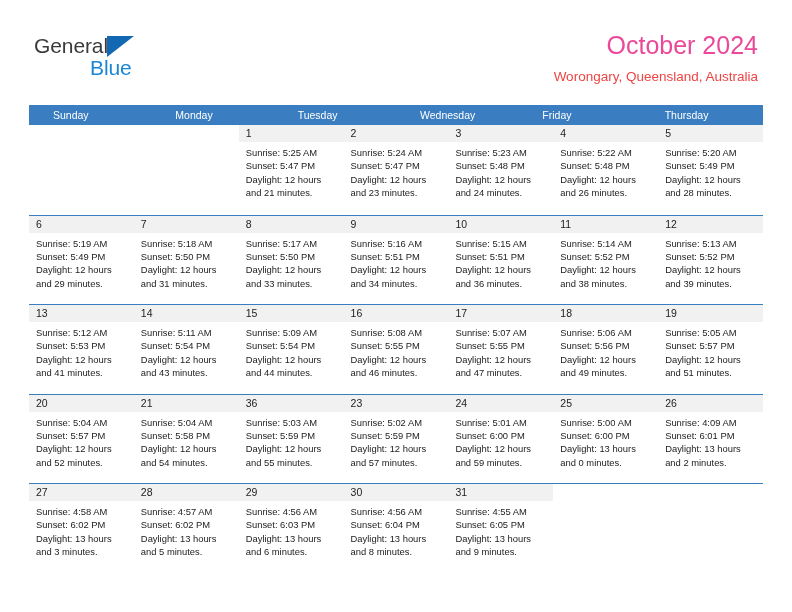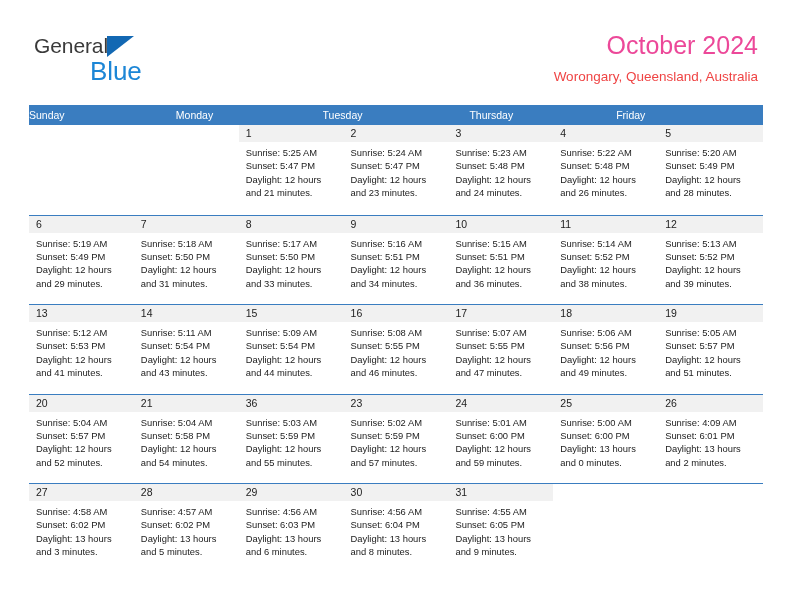--- a/index.html
+++ b/index.html
@@ -39,21 +39,21 @@
   .logo-tri {
     position: absolute;
     left: 73px; top: 2px;
     width: 0; height: 0;
     border-left: 27px solid #1268b3;
     border-bottom: 21px solid transparent;
   }
   .logo-blue {
     position: absolute;
     left: 56px; top: 22px;
-    font-size: 26px;
+    font-size: 21px;
     letter-spacing: -0.1px;
     color: #1c86d6;
   }
 
   .title-block {
     position: absolute;
     right: 34px; top: 30px;
     text-align: right;
   }
   .cal-title {
@@ -80,21 +80,21 @@
   .weekhead {
     display: flex;
     background: #3a7dc0;
     height: 20px;
   }
   .weekhead .wh {
     flex: 1 1 0;
     color: #ffffff;
     font-size: 10.5px;
     line-height: 20px;
-    padding-left: 0;
+    padding-left: 24px;
     white-space: nowrap;
     overflow: hidden;
   }
   .week {
     display: flex;
     border-top: 1.3px solid #3a7dc0;
     height: 89.5px;
   }
   .week:first-of-type { border-top: none; }
   .day {
@@ -142,22 +142,23 @@
       <div class="cal-subtitle">Worongary, Queensland, Australia</div>
     </div>
 
   </div>
 
   <div class="calendar">
     <div class="weekhead" id="weekhead">
         <div class="wh">Sunday</div>
         <div class="wh">Monday</div>
         <div class="wh">Tuesday</div>
+        <div class="wh">Wednesday</div>
+        <div class="wh">Friday</div>
         <div class="wh">Thursday</div>
-        <div class="wh">Friday</div>
       </div>
     <div id="weeks-container">
         <div class="week">
           <div class="day empty">
             <div class="datenum-bar"></div>
           </div>
           <div class="day empty">
             <div class="datenum-bar"></div>
           </div>
           <div class="day filled">

